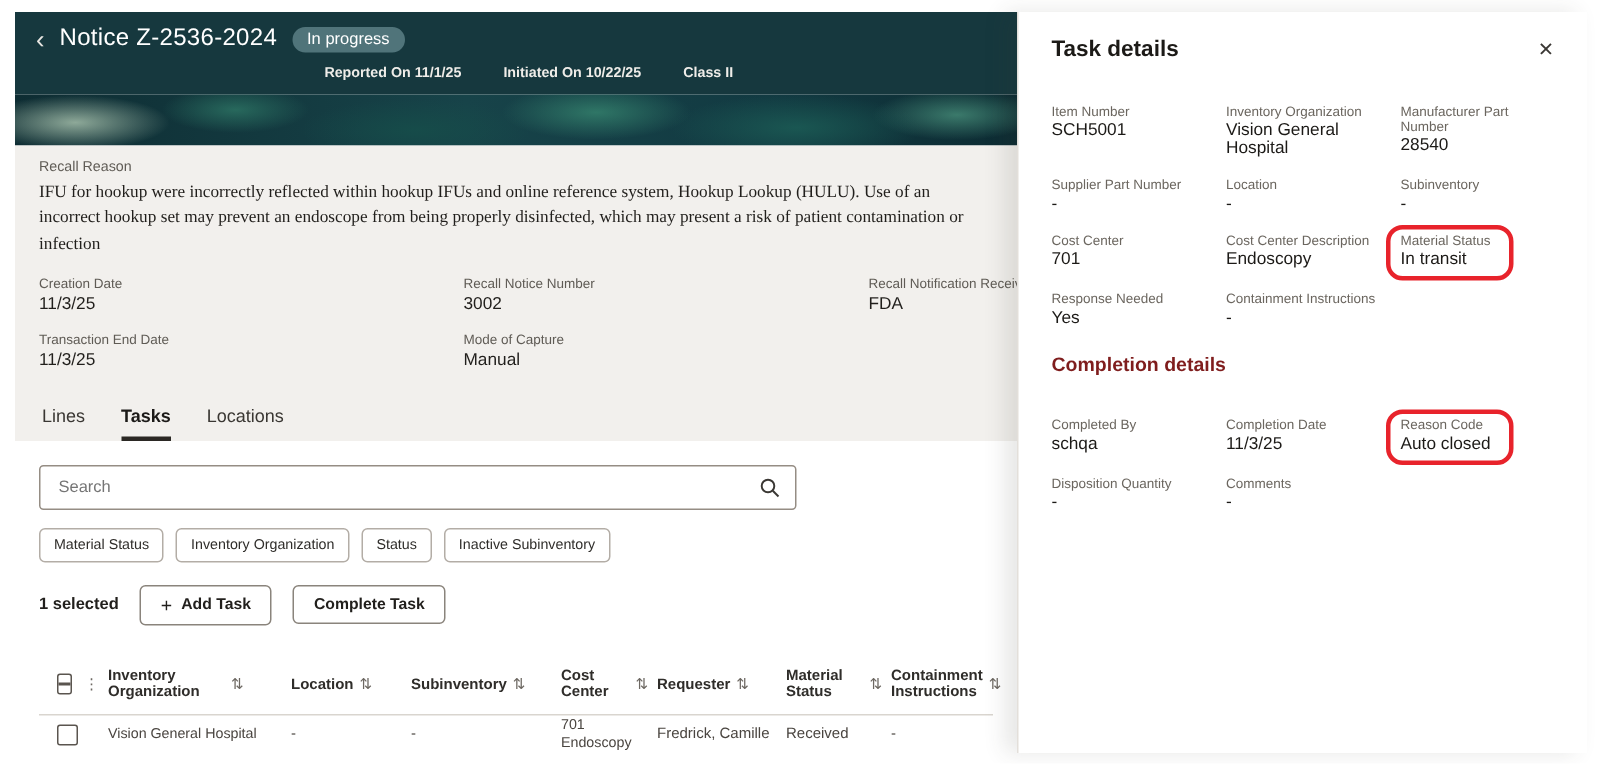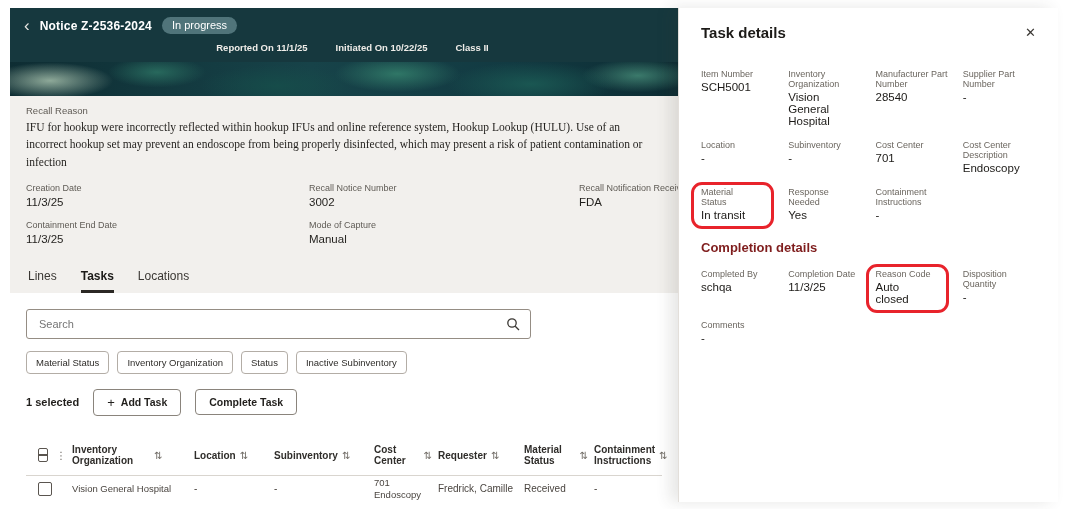--- a/index.html
+++ b/index.html
@@ -8,21 +8,21 @@
     font-family: "Liberation Sans", sans-serif; position: relative; overflow: hidden;
   }
   .app { position: absolute; left: 10px; top: 8px; width: 1048px; height: 494px; }
 
   
   .main { position: absolute; left: 0; top: 0; width: 668px; height: 100%; overflow: hidden; background: #fff; }
 
   .hdr { background: #16383e; color: #fff; padding: 9px 14px 9px; }
   .hdr-row1 { display: flex; align-items: center; gap: 10px; }
   .back { font-size: 17px; line-height: 1; cursor: pointer; color: #e9e7e3; }
-  .title { font-size: 12px; font-weight: bold; letter-spacing: .2px; }
+  .title { font-size: 16px; font-weight: normal; letter-spacing: .2px; }
   .badge { background: #50747a; font-size: 11px; padding: 2px 10px 3px; border-radius: 9px; color: #fff; }
   .hdr-row2 { display: flex; gap: 28px; font-size: 9.5px; font-weight: 600; margin-top: 8px; color: #efede9; padding-left: 17px; justify-content: center; }
 
   .banner {
     height: 34px;
     background:
       radial-gradient(90px 26px at 6% 55%, rgba(164,190,170,.85), transparent 70%),
       radial-gradient(70px 22px at 22% 30%, rgba(42,110,96,.9), transparent 70%),
       radial-gradient(110px 30px at 40% 70%, rgba(22,77,74,.9), transparent 70%),
       radial-gradient(90px 26px at 58% 35%, rgba(52,128,108,.85), transparent 70%),
@@ -66,22 +66,22 @@
   .tr .org { font-size: 9.5px; }
   .cc { line-height: 1.2; font-size: 9.5px; display: flex; flex-direction: column; }
   .cb { width: 14px; height: 14px; border: 1.5px solid #5a554f; border-radius: 2px; background: #fff; display: flex; align-items: center; justify-content: center; margin-left: 12px; cursor: pointer; }
   .cb.ind::after { content: ""; width: 8px; height: 2px; background: #5a554f; display: block; }
 
   
   .panel { position: absolute; right: 0; top: 0; width: 380px; height: 100%; background: #fff; border-left: 1px solid #e3dfda; box-shadow: -8px 0 14px rgba(60,56,50,.12); padding: 16px 22px 0; }
   .panel-hd { display: flex; justify-content: space-between; align-items: center; }
   .panel-title { font-size: 15px; font-weight: bold; color: #1c1a17; }
   .close { font-size: 13px; color: #3a3733; cursor: pointer; }
-  .pgrid { display: grid; grid-template-columns: 1fr 1fr 1fr 1fr; column-gap: 14px; margin-top: 28px; }
-  .pgrid2 { margin-top: 14px; }
+  .pgrid { display: grid; grid-template-columns: 1fr 1fr 1fr; column-gap: 14px; margin-top: 28px; }
+  .pgrid2 { }
   .pfield { margin-bottom: 13px; }
   .plabel { font-size: 9px; color: #6b665f; margin-bottom: 2px; }
   .pvalue { font-size: 11.5px; color: #1c1a17; }
   .red-ann { display: inline-block; border: 3px solid #e8232b; border-radius: 11px; padding: 2px 12px 5px 7px; margin: -5px 0 -8px -10px; }
   .sect-hd { font-size: 13px; font-weight: bold; color: #7f1d1d; margin-top: 4px; }
 </style>
 </head>
 <body>
 
 <div class="app">
@@ -113,21 +113,21 @@
         </div>
         <div class="field">
           <div class="flabel">Recall Notice Number</div>
           <div class="fvalue">3002</div>
         </div>
         <div class="field">
           <div class="flabel">Recall Notification Received Fr</div>
           <div class="fvalue">FDA</div>
         </div>
         <div class="field">
-          <div class="flabel">Containment End Date</div>
+          <div class="flabel">Transaction End Date</div>
           <div class="fvalue">11/3/25</div>
         </div>
         <div class="field">
           <div class="flabel">Mode of Capture</div>
           <div class="fvalue">Manual</div>
         </div>
       </div>
     </div>
 
     <div class="tabs">

